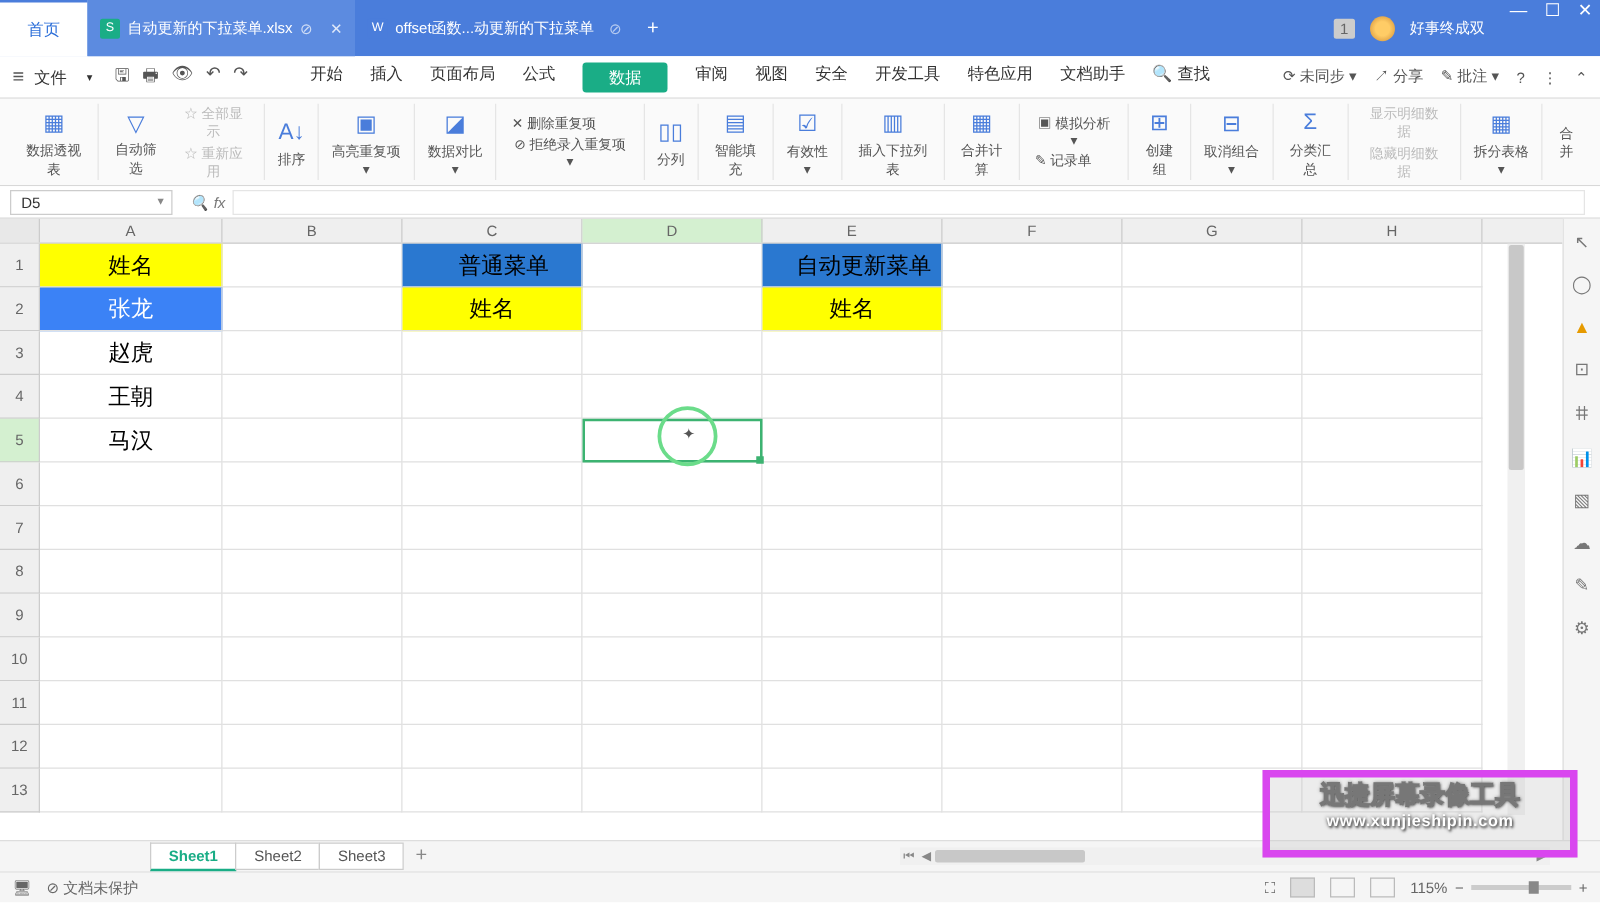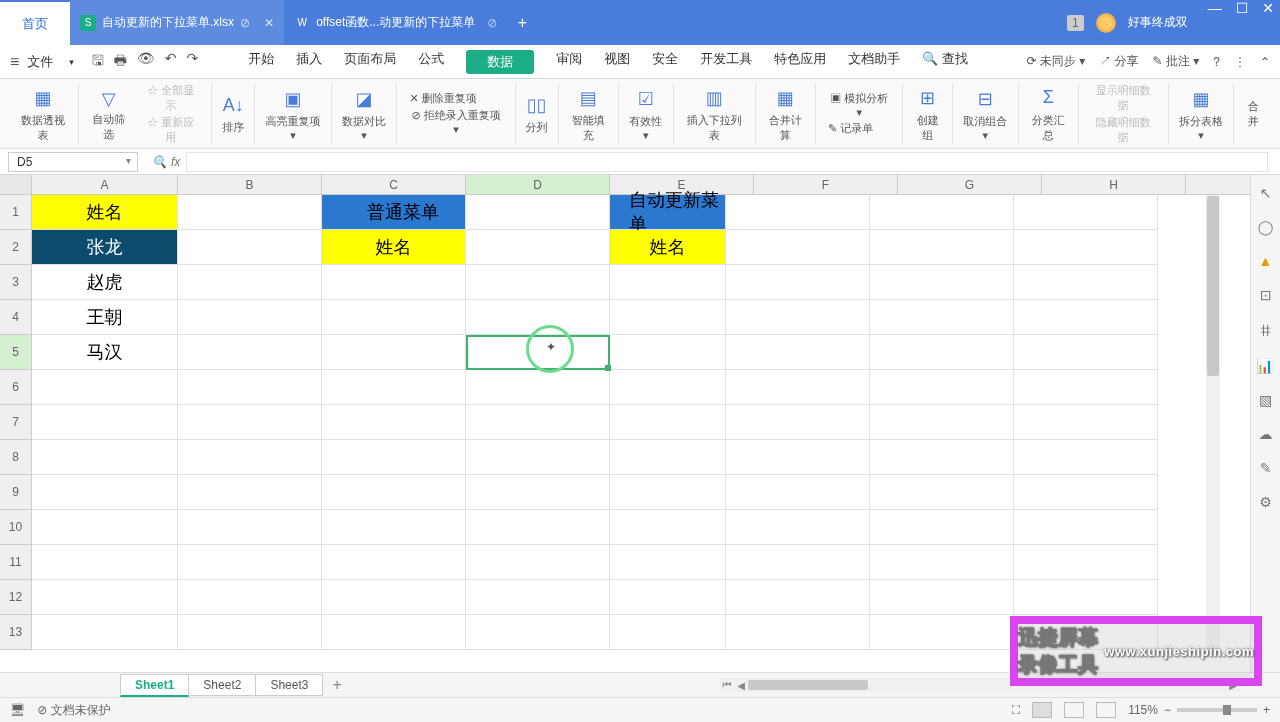--- a/index.html
+++ b/index.html
@@ -51,23 +51,23 @@
 .colheads { display: flex; height: 20px; background: #efefef; border-bottom: 1px solid #ccc; }
 .corner { width: 32px; border-right: 1px solid #ccc; background: #e8e8e8; }
 .colh { border-right: 1px solid #ccc; display: flex; align-items: center; justify-content: center; font-size: 12px; color: #666; }
 .colh.colA { width: 146px; } .colh.colB { width: 144px; } .colh.colC { width: 144px; }
 .colh.colD { width: 144px; background: #d4f0d0; } .colh.colE { width: 144px; } .colh.colF { width: 144px; }
 .colh.colG { width: 144px; } .colh.colH { width: 144px; }
 .rows { position: relative; }
 .row { display: flex; height: 35px; }
 .rowh { width: 32px; background: #efefef; border-right: 1px solid #ccc; border-bottom: 1px solid #ccc; display: flex; align-items: center; justify-content: center; font-size: 12px; color: #666; }
 .cell { border-right: 1px solid #e0e0e0; border-bottom: 1px solid #e0e0e0; display: flex; align-items: center; justify-content: center; font-size: 18px; font-family: SimSun, serif; }
-.cell.cA{width:146px}.cell.cB{width:144px}.cell.cC{width:144px}.cell.cD{width:144px}.cell.cE{width:116px}.cell.cF{width:144px}.cell.cG{width:144px}.cell.cH{width:144px}
+.cell.cA{width:146px}.cell.cB{width:144px}.cell.cC{width:144px}.cell.cD{width:144px}.cell.cE{width:144px}.cell.cF{width:144px}.cell.cG{width:144px}.cell.cH{width:144px}
 .fill-yellow { background: #ffff00; }
-.fill-red { background: #0c4a6e; color: #fff; }
+.fill-red { background: #3b82f6; color: #fff; }
 .fill-blue { background: #2a78d0; color: #000000; font-weight: normal; padding-left: 19px; }
 .sel { position: absolute; border: 2px solid #3cb371; left: 466px; top: 160px; width: 144px; height: 35px; pointer-events: none; }
 .sel::after { content: ""; position: absolute; right: -3px; bottom: -3px; width: 6px; height: 6px; background: #3cb371; }
 .clickring { position: absolute; left: 526px; top: 150px; width: 48px; height: 48px; border: 3px solid #6bdc8a; border-radius: 50%; pointer-events: none; }
 .clickring::after { content: "✦"; position: absolute; left: 17px; top: 12px; color: #555; font-size: 12px; }
 
 
 .sidetools { width: 30px; background: #f5f5f5; border-left: 1px solid #ddd; display: flex; flex-direction: column; align-items: center; gap: 18px; padding-top: 10px; font-size: 14px; color: #777; }
 
 
@@ -85,21 +85,21 @@
 
 
 .statusbar { height: 25px; background: #f5f5f5; border-top: 1px solid #ddd; display: flex; align-items: center; font-size: 12px; color: #666; padding: 0 10px; gap: 12px; }
 .statusbar .spacer { flex: 1; }
 .viewbtn { width: 20px; height: 16px; border: 1px solid #bbb; display: inline-block; }
 .zoom { display: flex; align-items: center; gap: 6px; }
 .zoombar { width: 80px; height: 4px; background: #ccc; position: relative; }
 .zoombar::after { content: ""; position: absolute; left: 46px; top: -3px; width: 8px; height: 10px; background: #888; }
 
 
-.watermark { position: absolute; right: 18px; bottom: 36px; width: 252px; height: 70px; border: 8px solid #d946ef; background: rgba(200,200,200,.35); display: flex; flex-direction: row; align-items: center; color: #fff; text-shadow: 0 0 3px #555, 1px 1px 2px #555; font-weight: bold; }
+.watermark { position: absolute; right: 18px; bottom: 36px; width: 252px; height: 70px; border: 6px solid #d946ef; background: rgba(200,200,200,.35); display: flex; flex-direction: column; align-items: center; color: #fff; text-shadow: 0 0 3px #555, 1px 1px 2px #555; font-weight: bold; }
 .watermark .l1 { font-size: 20px; -webkit-text-stroke: 1px #777; }
 .watermark .l2 { font-size: 13px; letter-spacing: .5px; }
 </style>
 </head>
 <body>
 
 <div class="titlebar">
   <div class="tab-home">首页</div>
   <div class="filetab active">
     <span class="ficon">S</span>

